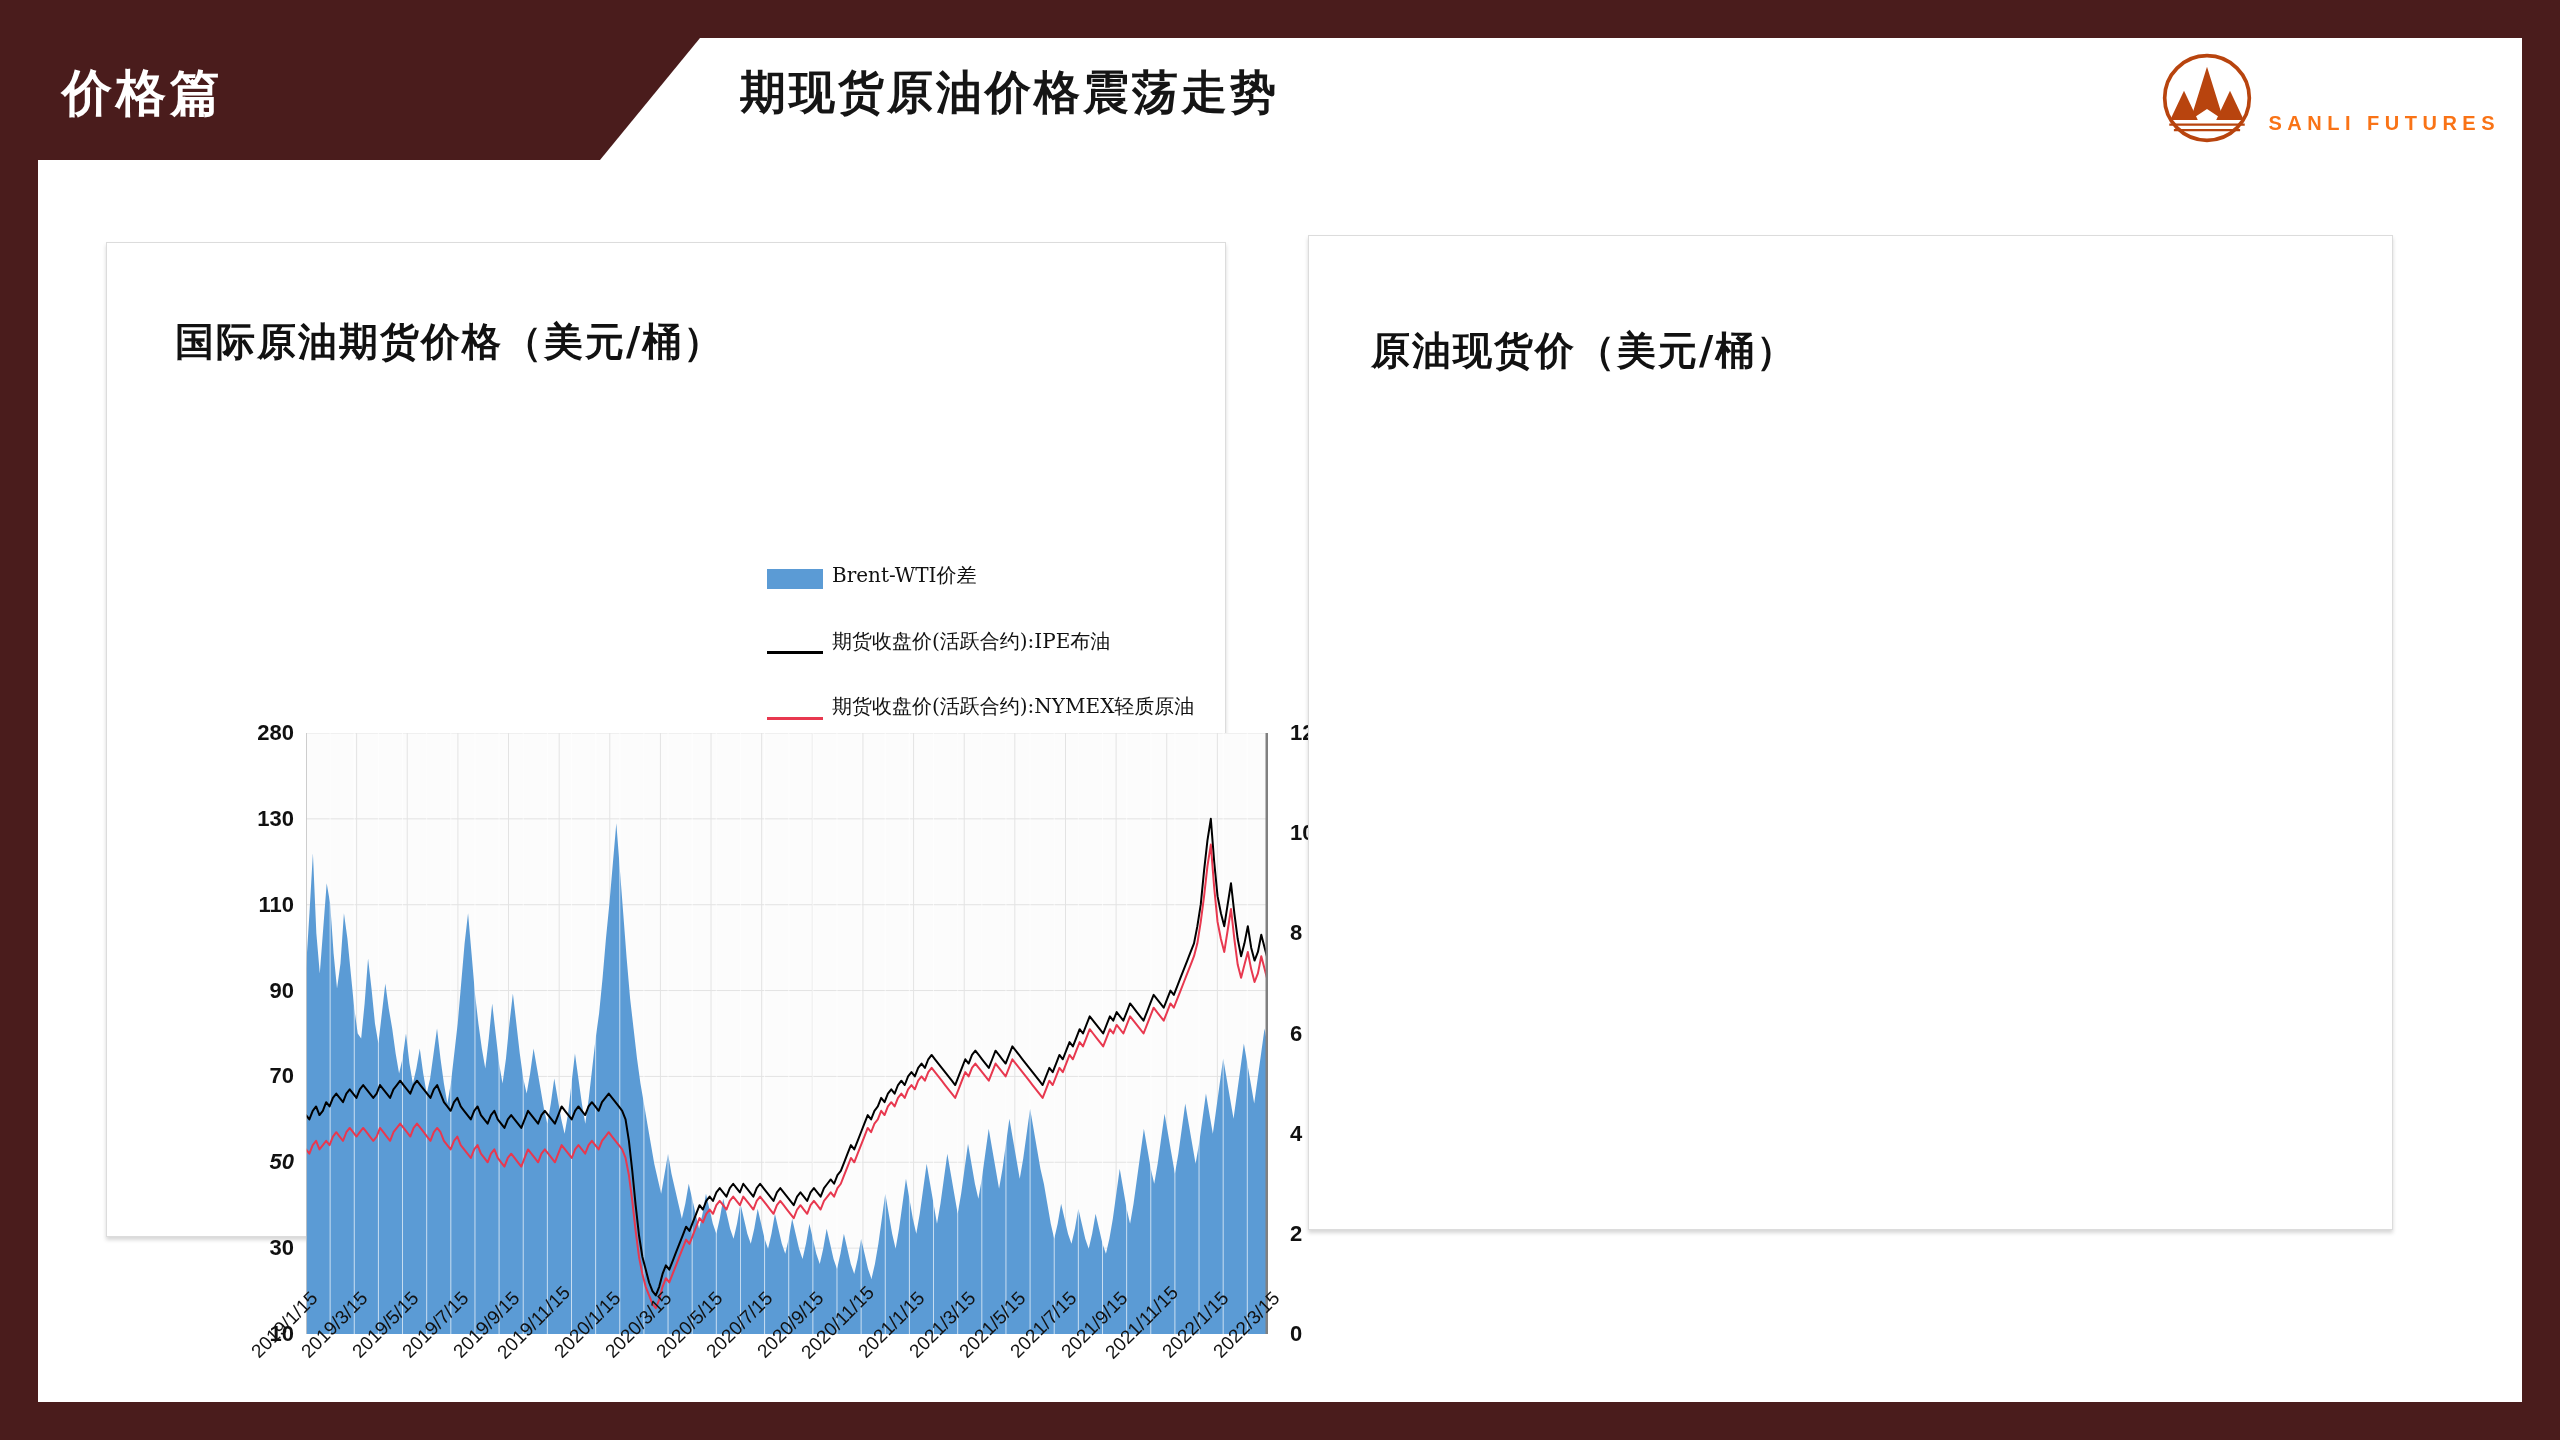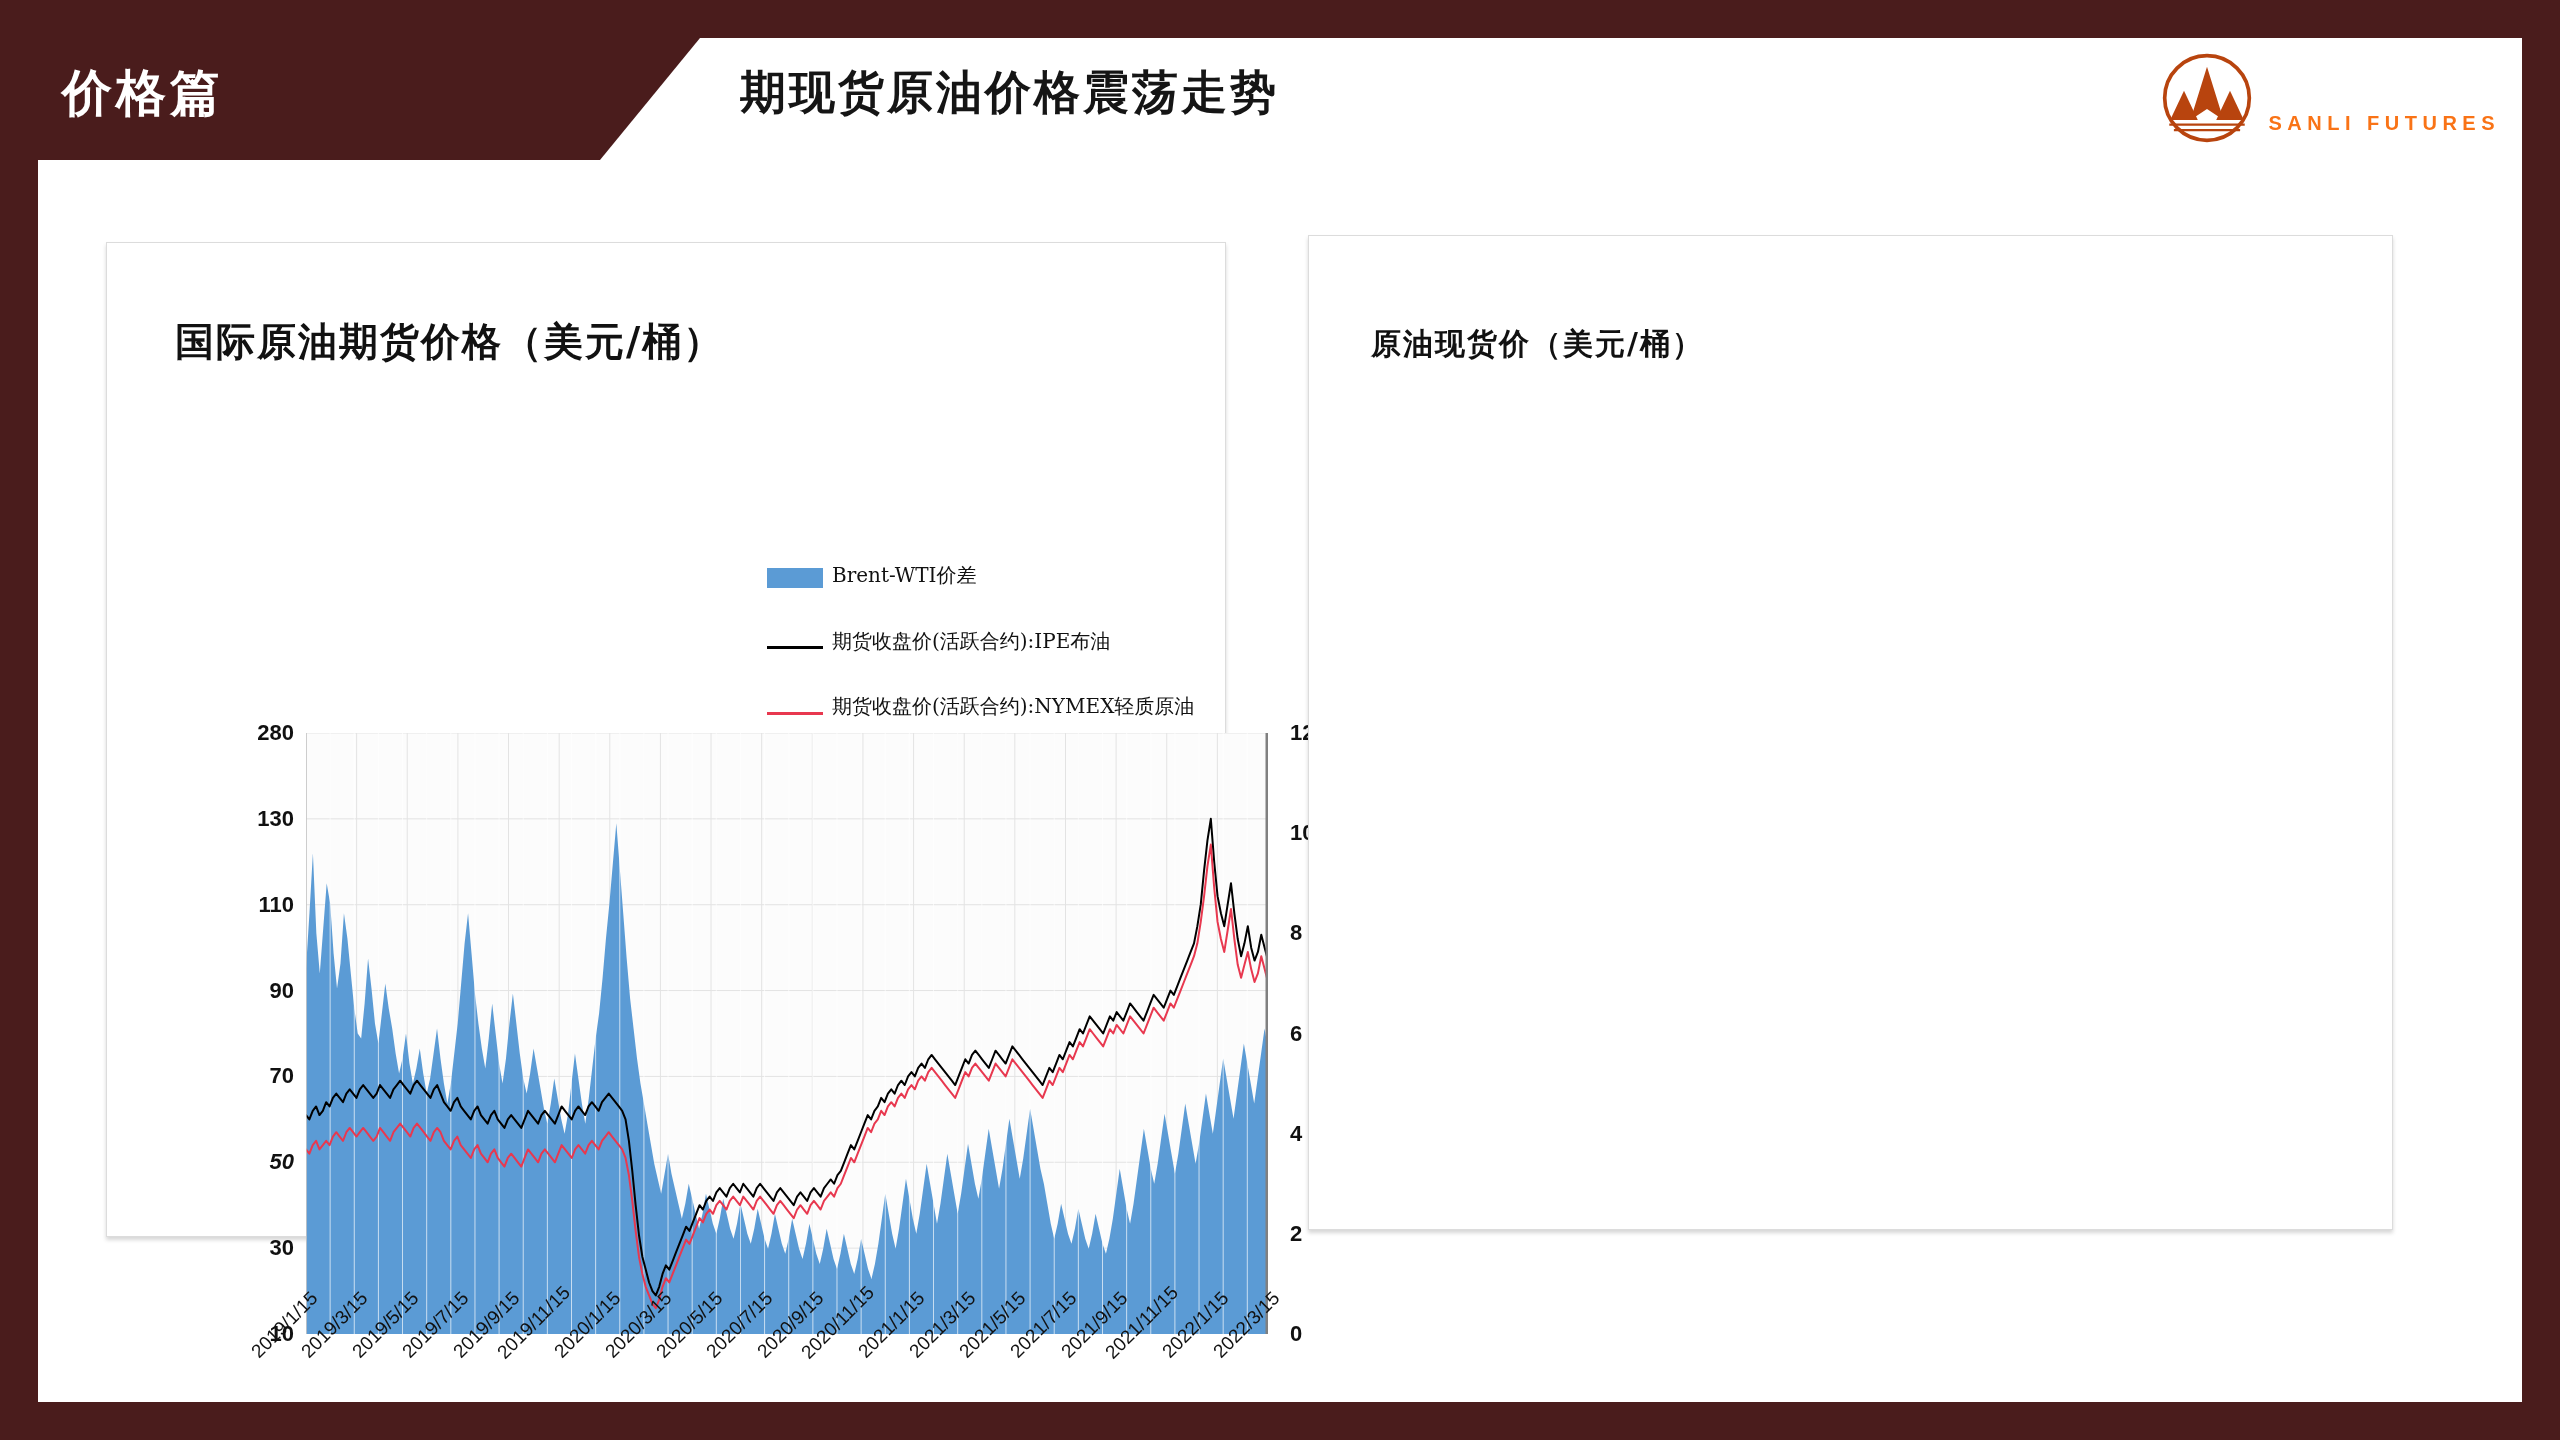--- a/index.html
+++ b/index.html
@@ -73,25 +73,25 @@
   #panel-left  { left:106px;  top:242px; width:1120px; height:995px; }
   #panel-right { left:1308px; top:235px; width:1085px; height:995px; }
 
   .chart-title {
     position:absolute;
     font-family:"DejaVu Serif", serif;
     font-weight:700; color:#111; letter-spacing:2px;
     white-space:nowrap;
   }
   #title-left  { left:68px;  top:72px; font-size:39px; }
-  #title-right { left:62px;  top:88px; font-size:30px; }
+  #title-right { left:62px;  top:88px; font-size:39px; }
 
   
   .legend { position:absolute; }
-  .legend-row { display:flex; align-items:center; margin-bottom:4px; }
+  .legend-row { display:flex; align-items:flex-end; margin-bottom:4px; }
   .legend-swatch-line { width:56px; height:3px; margin-top:13px; flex:0 0 auto; }
   .legend-swatch-box  { width:56px; height:20px; margin-top:4px; flex:0 0 auto; }
   .legend-text {
     margin-left:9px;
     font-family:"DejaVu Serif", serif;
     font-size:20px; color:#111; line-height:1.28;
     letter-spacing:0px;
   }
 
   #legend-left { left:660px; top:320px; }

